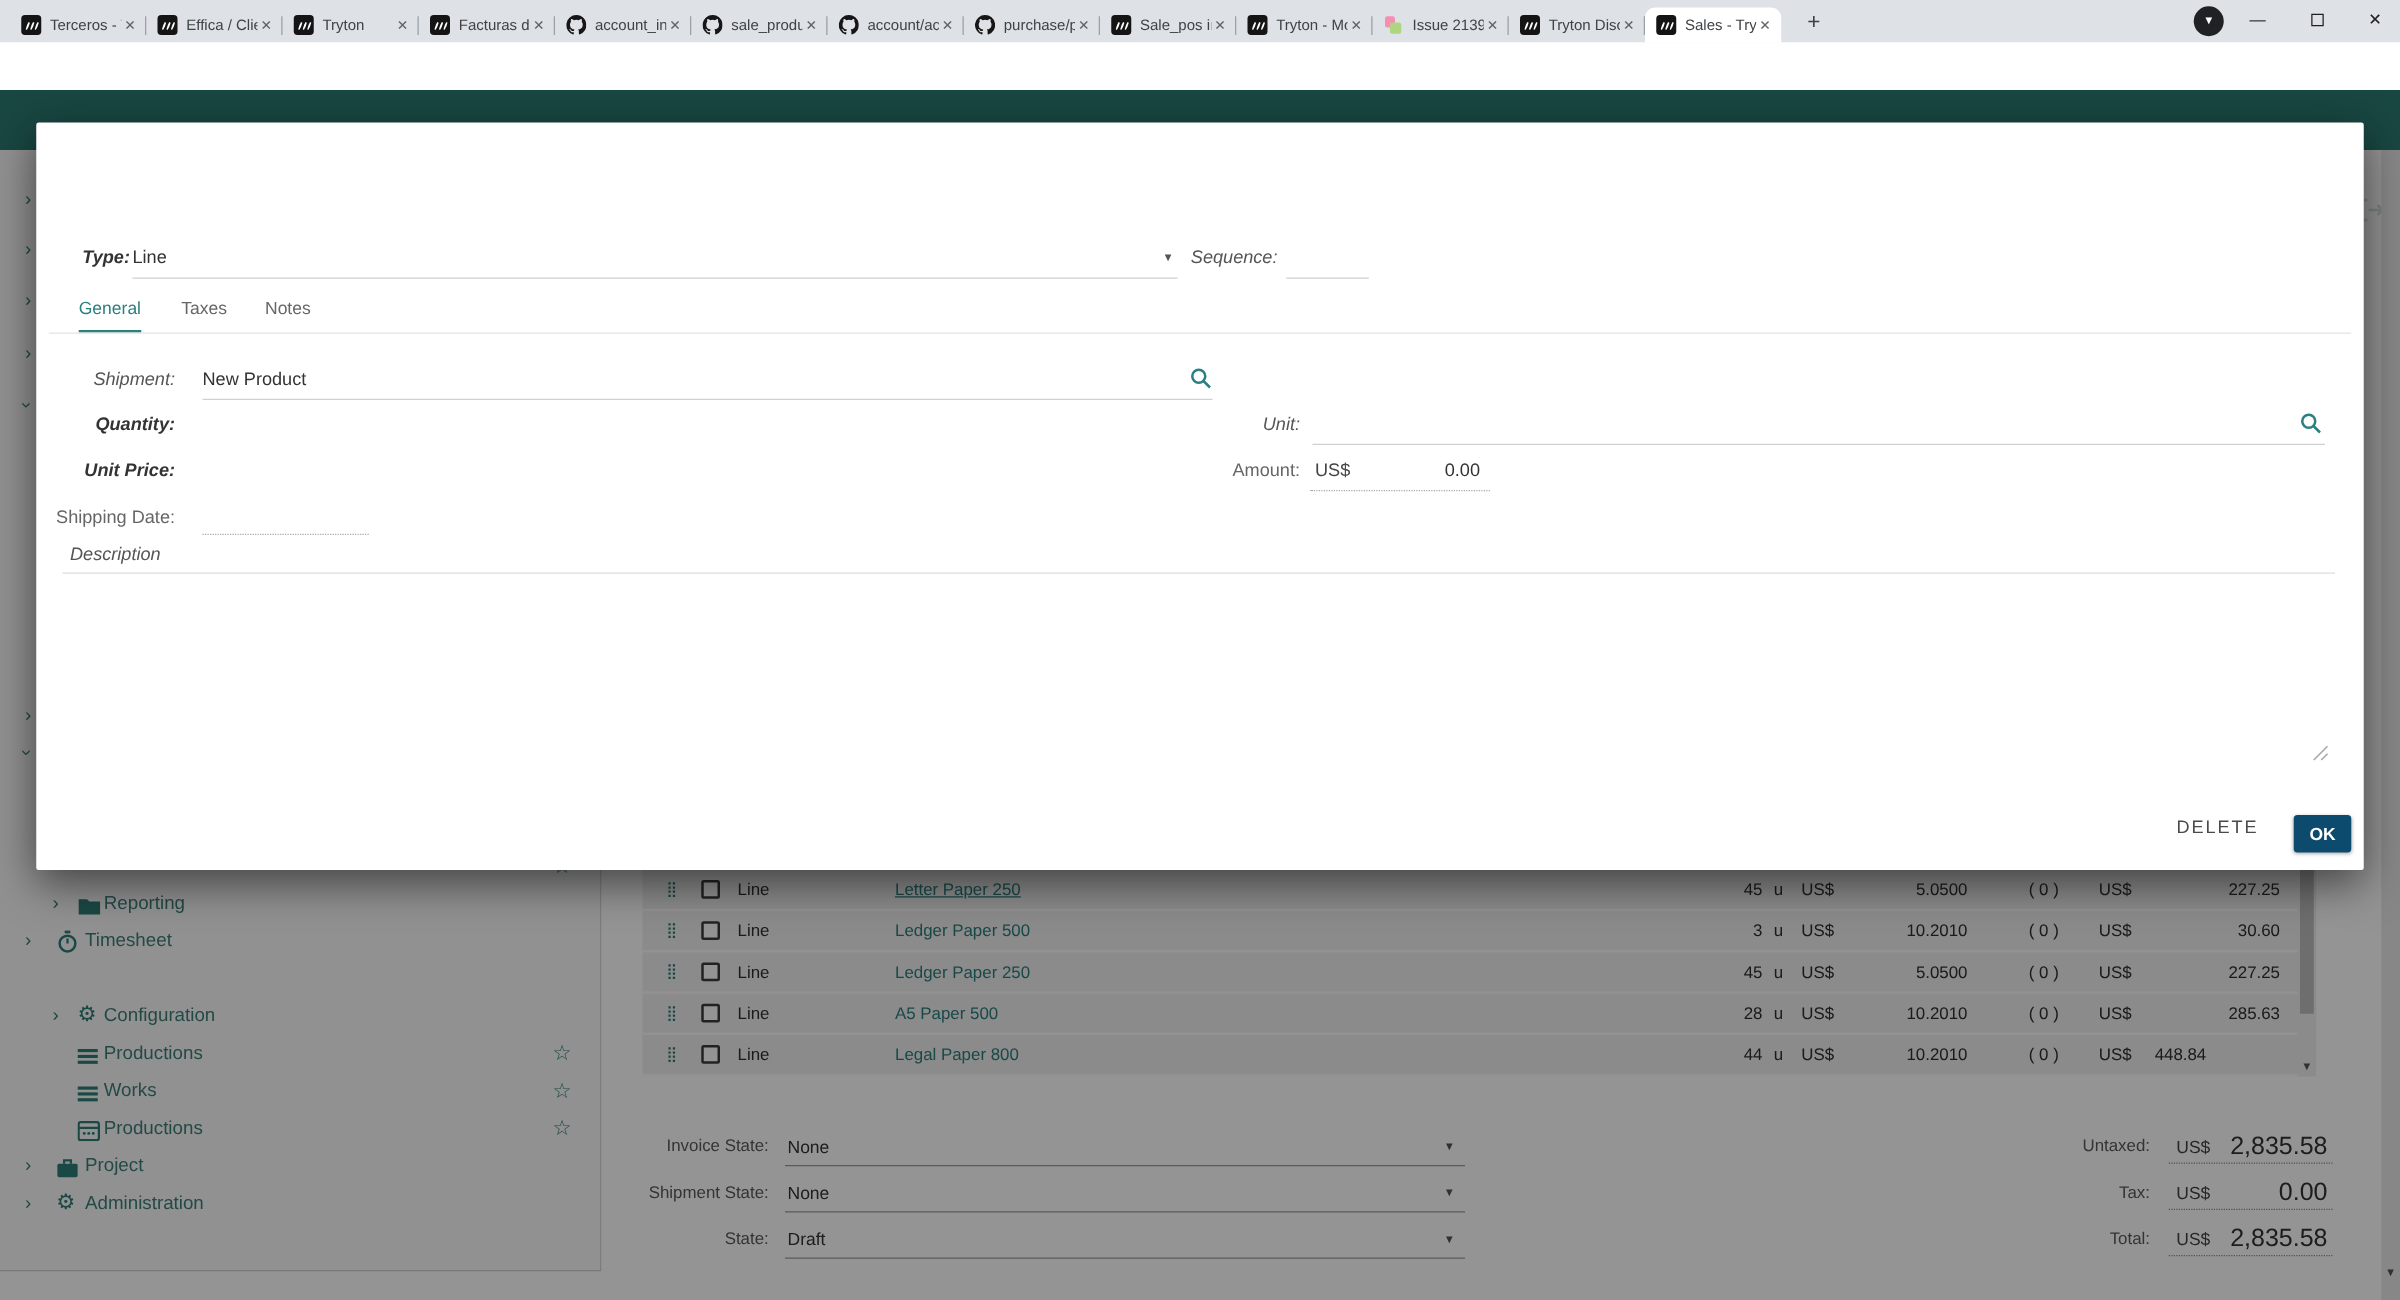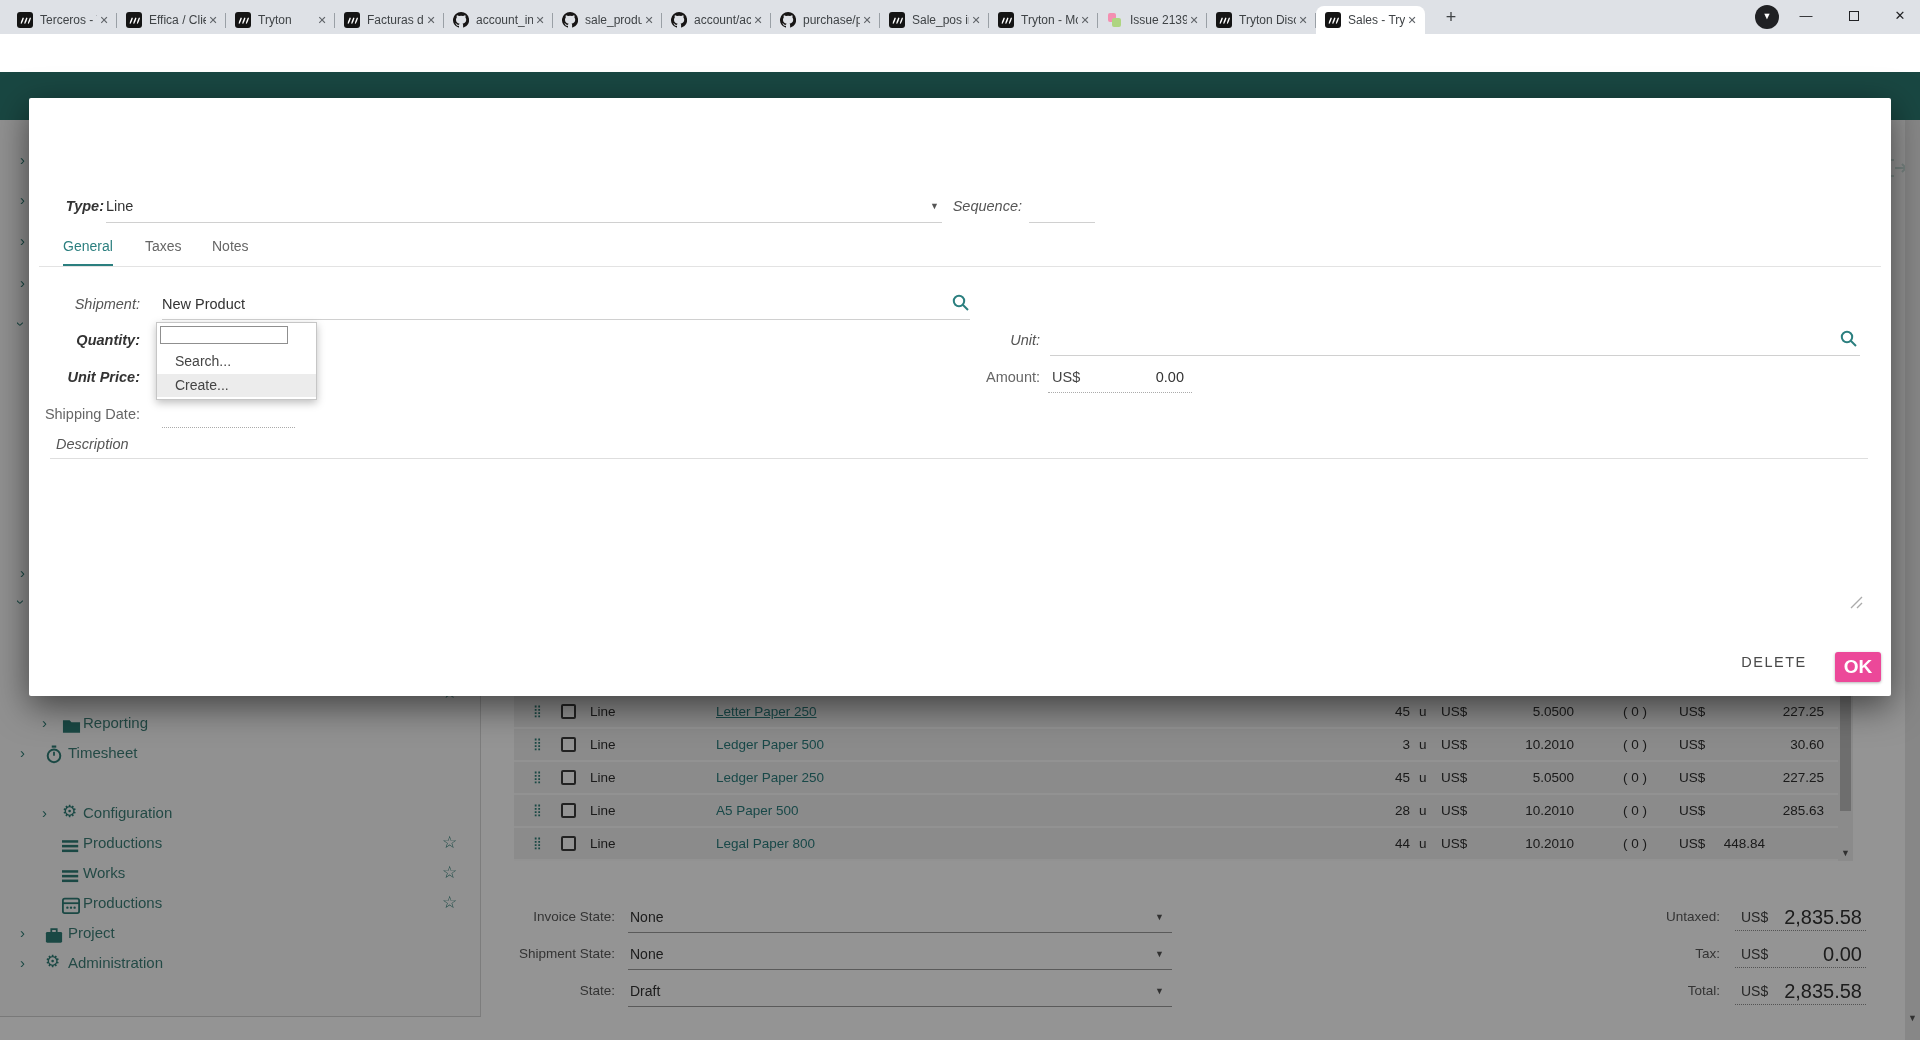--- a/index.html
+++ b/index.html
@@ -105,22 +105,22 @@
   .fval { position:absolute; font-size:14.5px; color:#333; }
   .uline { position:absolute; height:1px; background:#d0d0d0; }
   .udot { position:absolute; height:1px; border-bottom:1px dotted #ababab; }
   .caret { position:absolute; color:#555; font-size:9px; }
   .mtab { position:absolute; top:140px; height:28px; font-size:14px; color:#666; }
   .mtab.on { color:#2b7f7f; border-bottom:2px solid #2b7f7f; }
   .tabline { position:absolute; left:10px; top:168px; width:1842px; height:1px; background:#e3e3e3; }
   .grip { position:absolute; left:1821px; top:498px; width:13px; height:13px; }
   .mdelete { position:absolute; left:1705px; top:556px; width:80px; text-align:center; color:#4a4a4a;
     font-size:14.5px; letter-spacing:1.5px; }
-  .mok { position:absolute; left:1806px; top:554px; width:46px; height:30px; background:#ec4899;
-    border-radius:3px; color:#fff; font-size:19px; font-weight:bold; text-align:center;
+  .mok { position:absolute; left:1806px; top:554px; width:46px; height:30px; background:#0c4a6e;
+    border-radius:3px; color:#fff; font-size:14px; font-weight:bold; text-align:center;
     line-height:30px; box-shadow:0 1px 3px rgba(0,0,0,0.3); }
 
   
   .ddown { position:absolute; left:156px; top:322px; width:161px; height:78px; background:#fff;
     z-index:40; border:1px solid #c6c6c6; box-shadow:0 3px 8px rgba(0,0,0,0.25); }
   .ddown .dinput { position:absolute; left:3px; top:3px; width:128px; height:18px;
     border:1px solid #8f8f8f; background:#fff; }
   .ddopt { position:absolute; left:0; width:159px; height:23px; line-height:23px; font-size:14px;
     color:#444; padding-left:18px; }
   .ddopt.hl { background:#ececec; }
@@ -628,21 +628,14 @@
 
     <div class="flabel ro" style="left:940px; top:271px; width:71px">Amount:</div>
     <div class="fval" style="left:1023px; top:271px; color:#444">US$</div>
     <div class="fval r" style="left:1085px; top:271px; width:70px">0.00</div>
     <div class="udot" style="left:1019px; top:294px; width:144px"></div>
 
     <div class="mdelete">DELETE</div>
     <div class="mok">OK</div>
   </div>
 
-  <div class="ddown">
-    <div class="dinput"></div>
-    <div id="ddopts">
-        <div class="ddopt" style="top: 27px;">Search...</div>
-        <div class="ddopt hl" style="top: 51px;">Create...</div>
-      </div>
-  </div>
 
 </div>
 
 </body></html>

